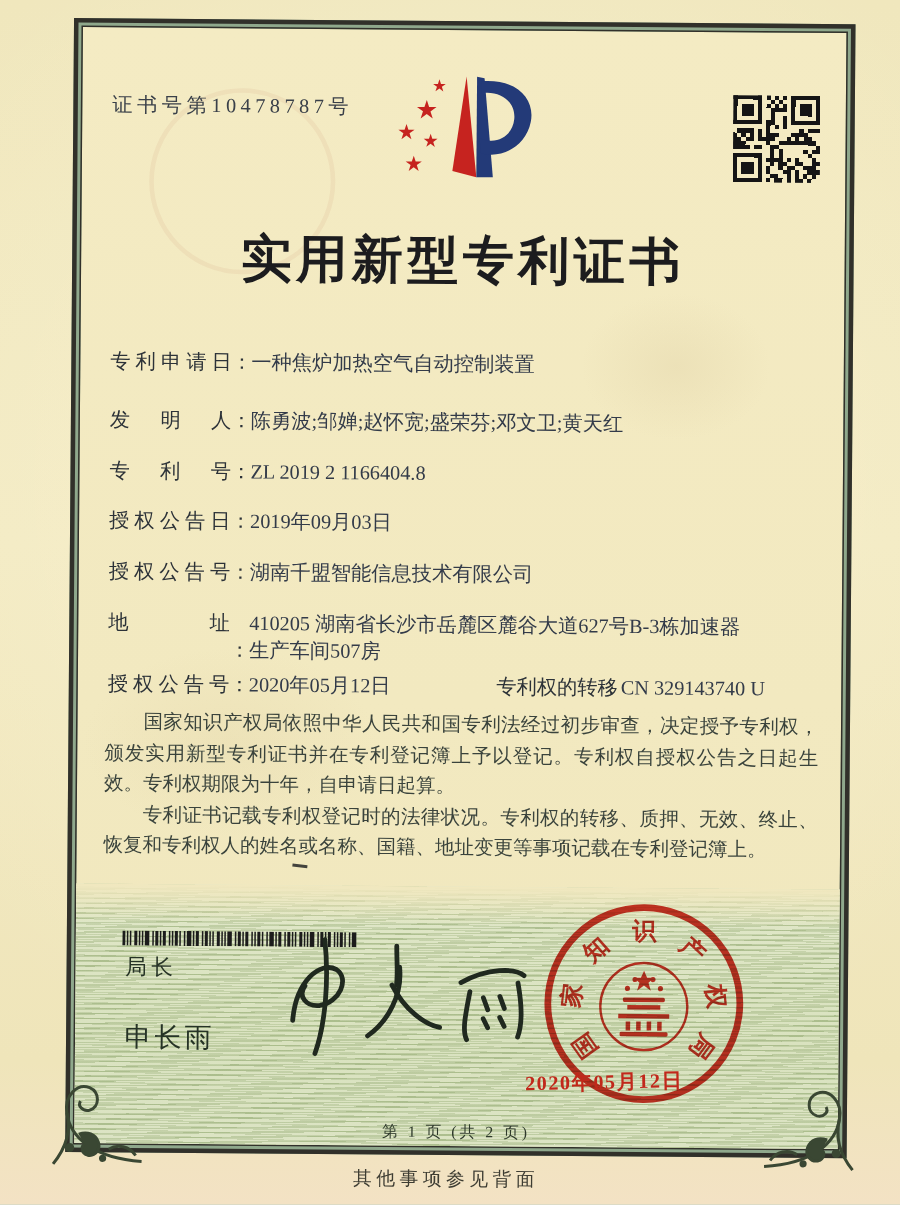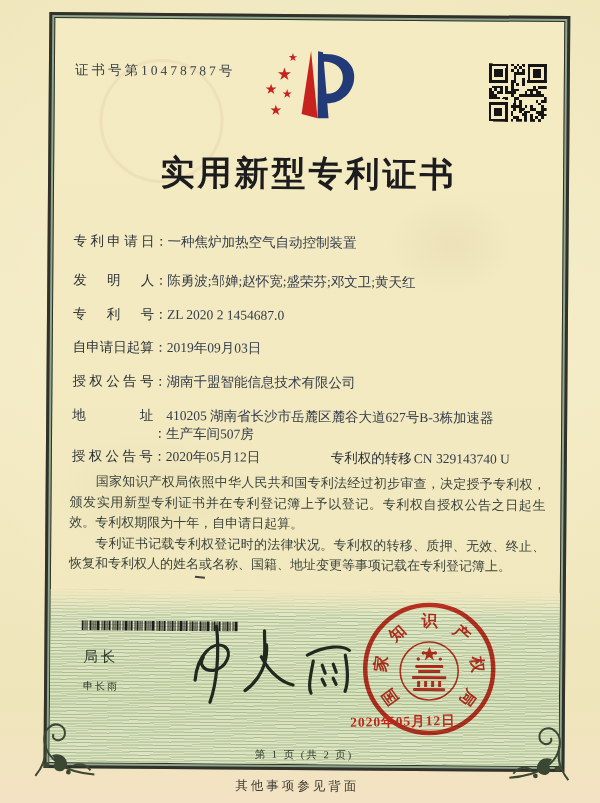--- a/index.html
+++ b/index.html
@@ -73,23 +73,23 @@
   .band{
     position:absolute; left:0; right:0; top:571px; height:173px;
     background:
       repeating-linear-gradient(179deg, rgba(104,136,66,.26) 0 1px, rgba(0,0,0,0) 1px 3.2px),
       repeating-linear-gradient(181.4deg, rgba(104,136,66,.20) 0 1px, rgba(0,0,0,0) 1px 3.5px),
       linear-gradient(180deg,#e0e7c8 0%,#d9e2bf 60%,#dce4c4 100%);
   }
   .band::before{ content:""; position:absolute; left:0; right:0; top:0; height:26px;
     background:linear-gradient(180deg,#f1e8bf 0%, rgba(241,232,191,0) 100%); }
   .barcode{ position:absolute; left:31px; top:31px; width:158px; height:10px; }
-  .director-label{ position:absolute; left:33px; top:58px; font-size:14.5px;
+  .director-label{ position:absolute; left:33px; top:46px; font-size:14.5px;
     letter-spacing:3px; color:#263326; }
-  .director-name{ position:absolute; left:33px; top:90px; font-size:10px;
+  .director-name{ position:absolute; left:33px; top:90px; font-size:18px;
     letter-spacing:2px; color:#263326; }
   .signature{ position:absolute; left:119px; top:28px; width:185px; height:92px; }
   
   .seal{ position:absolute; left:308px; top:6px; width:142px; height:142px;
     mix-blend-mode:multiply; opacity:.94; }
   .seal-date{ position:absolute; left:268px; top:121px; width:170px;
     text-align:center; font-size:13.5px; font-weight:700; letter-spacing:1px;
     color:#c1281b; transform:rotate(-1.6deg); }
   .page-info{ position:absolute; left:0; right:0; top:157px; text-align:center;
     font-size:10.5px; letter-spacing:2px; color:#2f3a2c; }
@@ -273,24 +273,24 @@
 
       <div class="title">实用新型专利证书</div>
 
       <div class="row" style="top:214px">
         <span class="f-label">专利申请日</span><span class="f-colon">：</span><span class="f-value">一种焦炉加热空气自动控制装置</span>
       </div>
       <div class="row" style="top:253px">
         <span class="f-label">发明人</span><span class="f-colon">：</span><span class="f-value">陈勇波;邹婵;赵怀宽;盛荣芬;邓文卫;黄天红</span>
       </div>
       <div class="row" style="top:287px">
-        <span class="f-label">专利号</span><span class="f-colon">：</span><span class="f-value">ZL 2020 2 1454687.0</span>
+        <span class="f-label">专利号</span><span class="f-colon">：</span><span class="f-value">ZL 2019 2 1166404.8</span>
       </div>
       <div class="row" style="top:320px">
-        <span class="f-label">自申请日起算</span><span class="f-colon">：</span><span class="f-value">2019年09月03日</span>
+        <span class="f-label">授权公告日</span><span class="f-colon">：</span><span class="f-value">2019年09月03日</span>
       </div>
       <div class="row" style="top:354px">
         <span class="f-label">授权公告号</span><span class="f-colon">：</span><span class="f-value">湖南千盟智能信息技术有限公司</span>
       </div>
       <div class="row" style="top:388px">
         <span class="f-label">地址</span><span class="f-colon">：</span><span class="addr-wrap f-value"><span>410205 湖南省长沙市岳麓区麓谷大道627号B-3栋加速器</span><br><span>生产车间507房</span></span>
       </div>
       <div class="row" style="top:429px">
         <span class="f-label">授权公告号</span><span class="f-colon">：</span><span class="f-value">2020年05月12日</span>
         <span class="grant-no"><span class="f-label" style="width:70px">专利权的转移</span><span class="f-colon">：</span><span class="f-value">CN 329143740 U</span></span>

